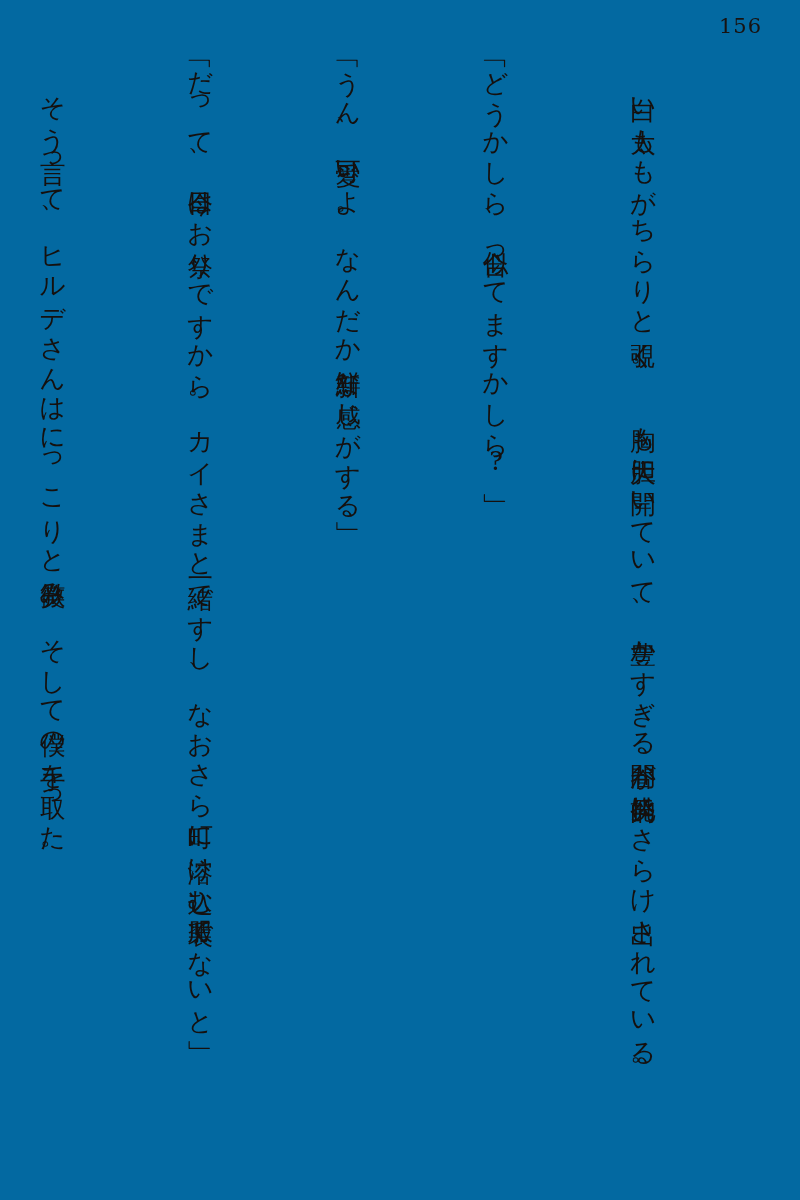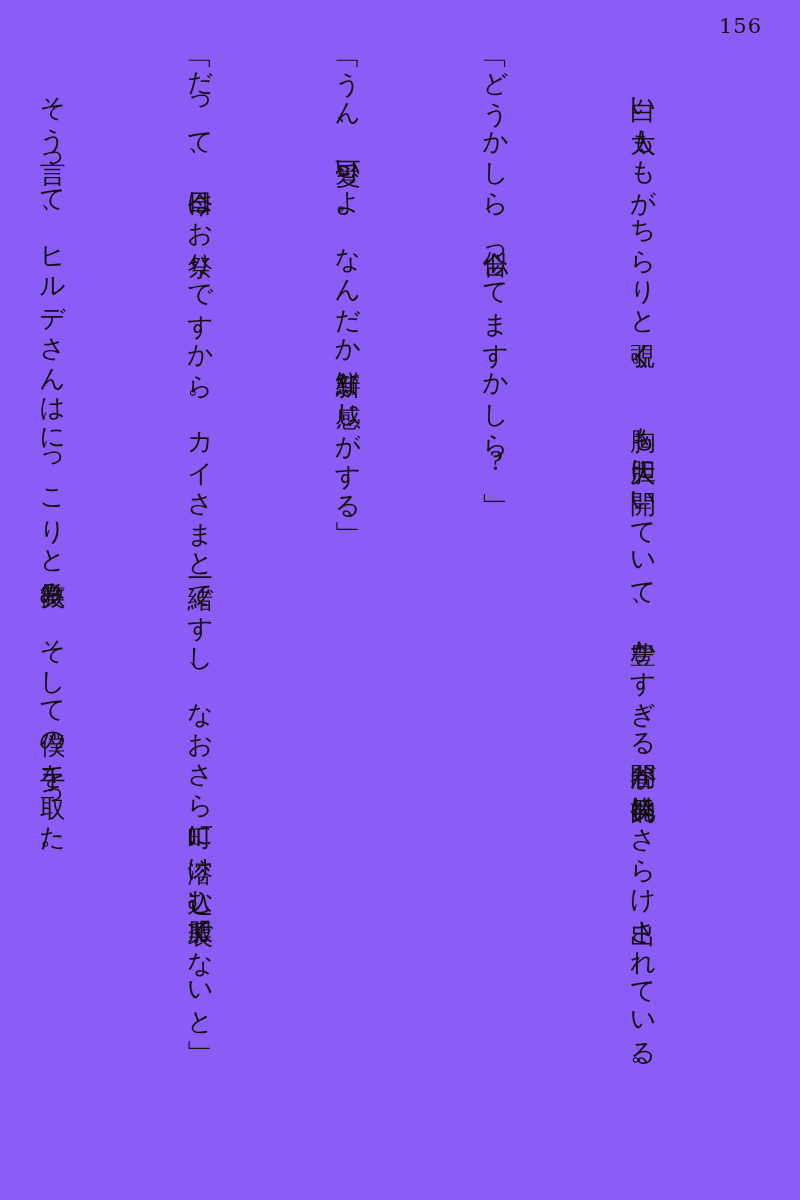--- a/index.html
+++ b/index.html
@@ -12,21 +12,21 @@
     height: 1200px;
     overflow: hidden;
     font-family: "DejaVu Serif", "Liberation Serif", serif;
     color: #15100e;
   }
   .page {
     position: relative;
     width: 800px;
     height: 1200px;
     box-sizing: border-box;
-    background: #8b5cf6;
+    background: #0369a1;
   }
   .page-number {
     position: absolute;
     top: 14px;
     right: 38px;
     font-size: 21px;
     letter-spacing: 1px;
     font-family: "DejaVu Serif", "Liberation Serif", serif;
     color: #181210;
   }

